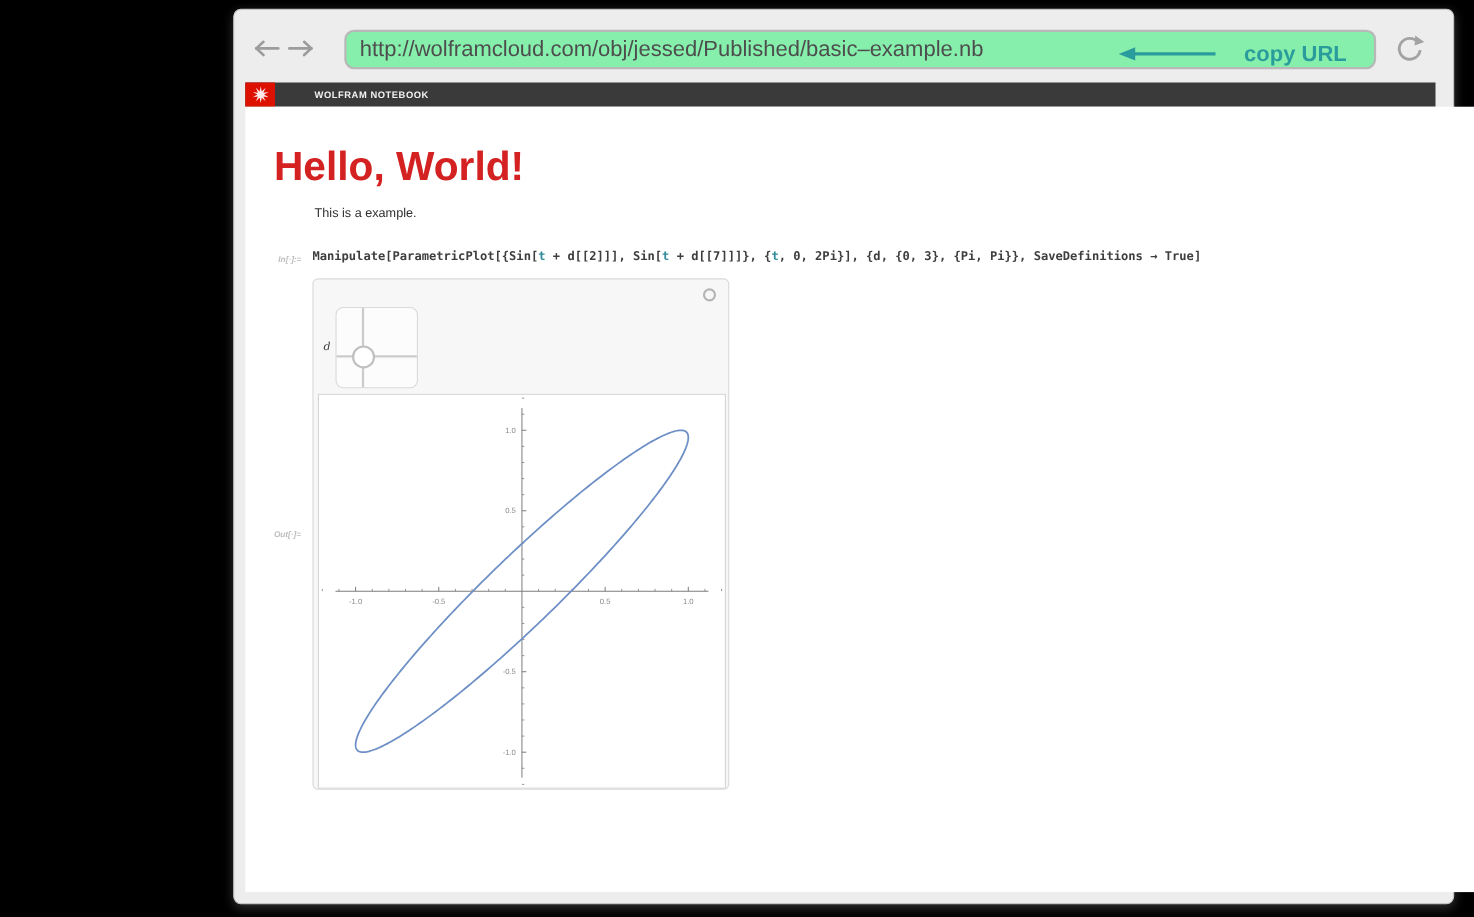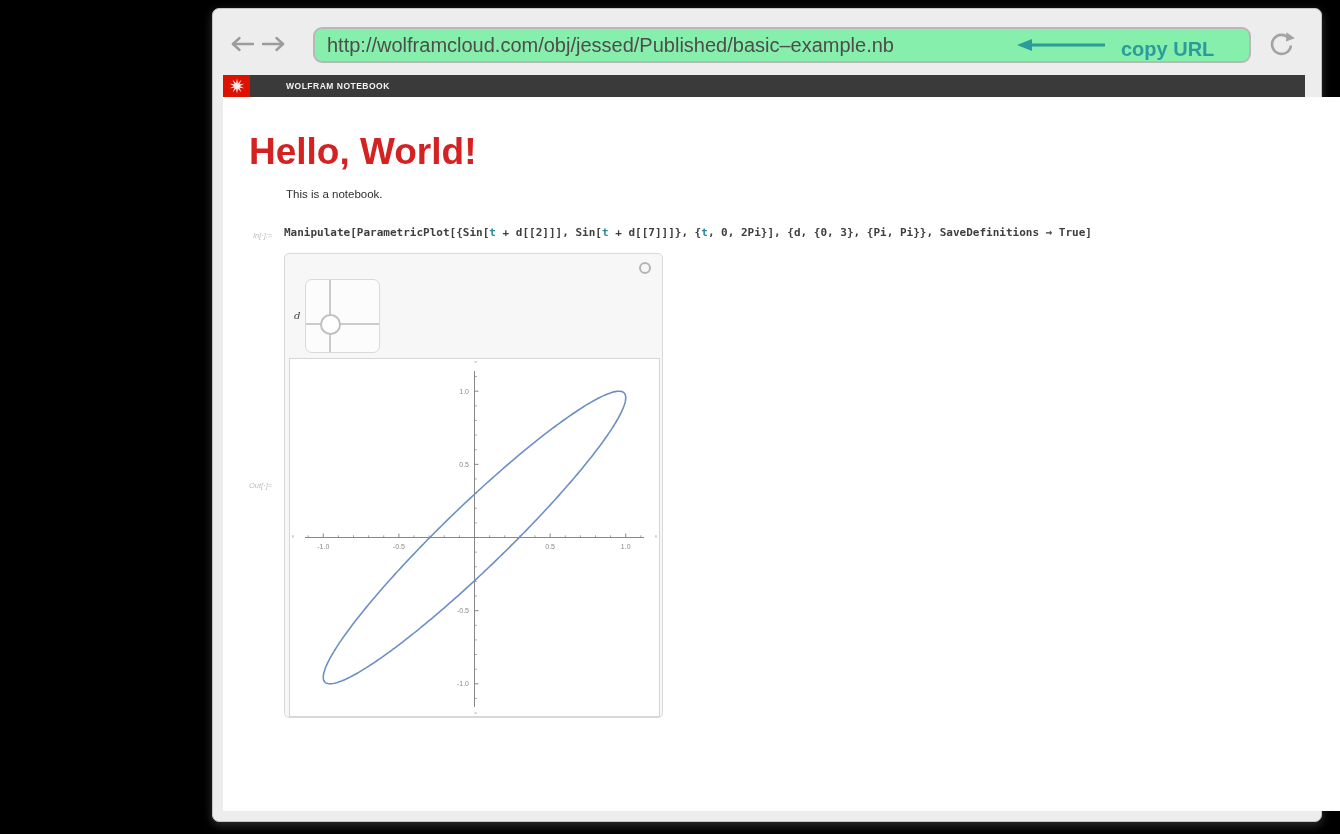--- a/index.html
+++ b/index.html
@@ -20,36 +20,36 @@
     background:#86efac;border:2px solid #b8b8b8;border-radius:9px;
     display:flex;align-items:center;
   }
   .url-input{
     border:none;outline:none;background:transparent;
     font-family:"Liberation Sans",sans-serif;font-size:20px;color:#4d4d4d;
     padding:0 0 0 12px;width:700px;
   }
   .copy-annot{
     position:absolute;left:804px;top:29px;height:22px;
-    display:flex;align-items:flex-start;gap:14px;pointer-events:none;
+    display:flex;align-items:center;gap:24px;pointer-events:none;
   }
   .copy-label{font-size:20px;font-weight:600;color:#2b9c9c;}
   .reload{position:absolute;left:1054px;top:20px;cursor:pointer;}
   .nbbar{
     position:absolute;left:10px;top:66px;width:1082px;height:22px;
     background:#3a3a3a;display:flex;align-items:stretch;
   }
   .logo{width:27px;background:#dd1100;display:flex;align-items:center;justify-content:center;}
   .brand{color:#f2f2f2;font-size:8.5px;font-weight:bold;letter-spacing:.5px;margin-left:36px;align-self:center;}
   .page{
     position:absolute;left:10px;top:88px;width:1180px;height:714px;background:#fff;
   }
   .nb-title{position:absolute;left:26px;top:34px;font-size:37px;font-weight:600;color:#d42121;}
   .nb-subtitle{position:absolute;left:63px;top:91px;font-size:11.5px;color:#2f2f2f;}
-  .cell-label{position:absolute;font-size:7.5px;font-style:italic;color:#bdbdbd;}
+  .cell-label{position:absolute;font-size:7.5px;font-style:italic;color:#bdbdbd;font-weight:bold;}
   .in-label{left:30px;top:134px;}
   .out-label{left:26px;top:384px;}
   .code{
     position:absolute;left:61px;top:129px;white-space:pre;
     font-family:"DejaVu Sans Mono",monospace;font-size:11px;font-weight:bold;color:#3e3e3e;
   }
   .panel{
     position:absolute;left:61px;top:156px;width:377px;height:463px;
     background:#f7f7f7;border:1px solid #d9d9d9;border-radius:5px;
   }
@@ -118,21 +118,21 @@
       <svg width="16" height="16" viewBox="0 0 16 16">
         <polygon points="8.00,0.40 8.93,5.15 12.47,1.85 10.43,6.24 15.23,5.65 11.00,8.00 15.23,10.35 10.43,9.76 12.47,14.15 8.93,10.85 8.00,15.60 7.07,10.85 3.53,14.15 5.57,9.76 0.77,10.35 5.00,8.00 0.77,5.65 5.57,6.24 3.53,1.85 7.07,5.15" fill="#ffffff" opacity="0.92"></polygon>
       </svg>
     </div>
     <span class="brand">WOLFRAM NOTEBOOK</span>
   </div>
 
   <div class="page">
 
     <div class="nb-title">Hello, World!</div>
-    <div class="nb-subtitle">This is a notebook.</div>
+    <div class="nb-subtitle">This is a example.</div>
 
     <div class="cell-label in-label">In[·]:=</div>
     <div class="code"><span>Manipulate[ParametricPlot[{Sin[</span><span style="color: rgb(46, 138, 153);">t</span><span> + d[[2]]], Sin[</span><span style="color: rgb(46, 138, 153);">t</span><span> + d[[7]]]}, {</span><span style="color: rgb(46, 138, 153);">t</span><span>, 0, 2Pi}], {d, {0, 3}, {Pi, Pi}}, SaveDefinitions → True]</span></div>
 
     <div class="cell-label out-label">Out[·]=</div>
 
     <div class="panel">
       <div class="panel-menu"></div>
       <div class="ctrl-label">d</div>
 

